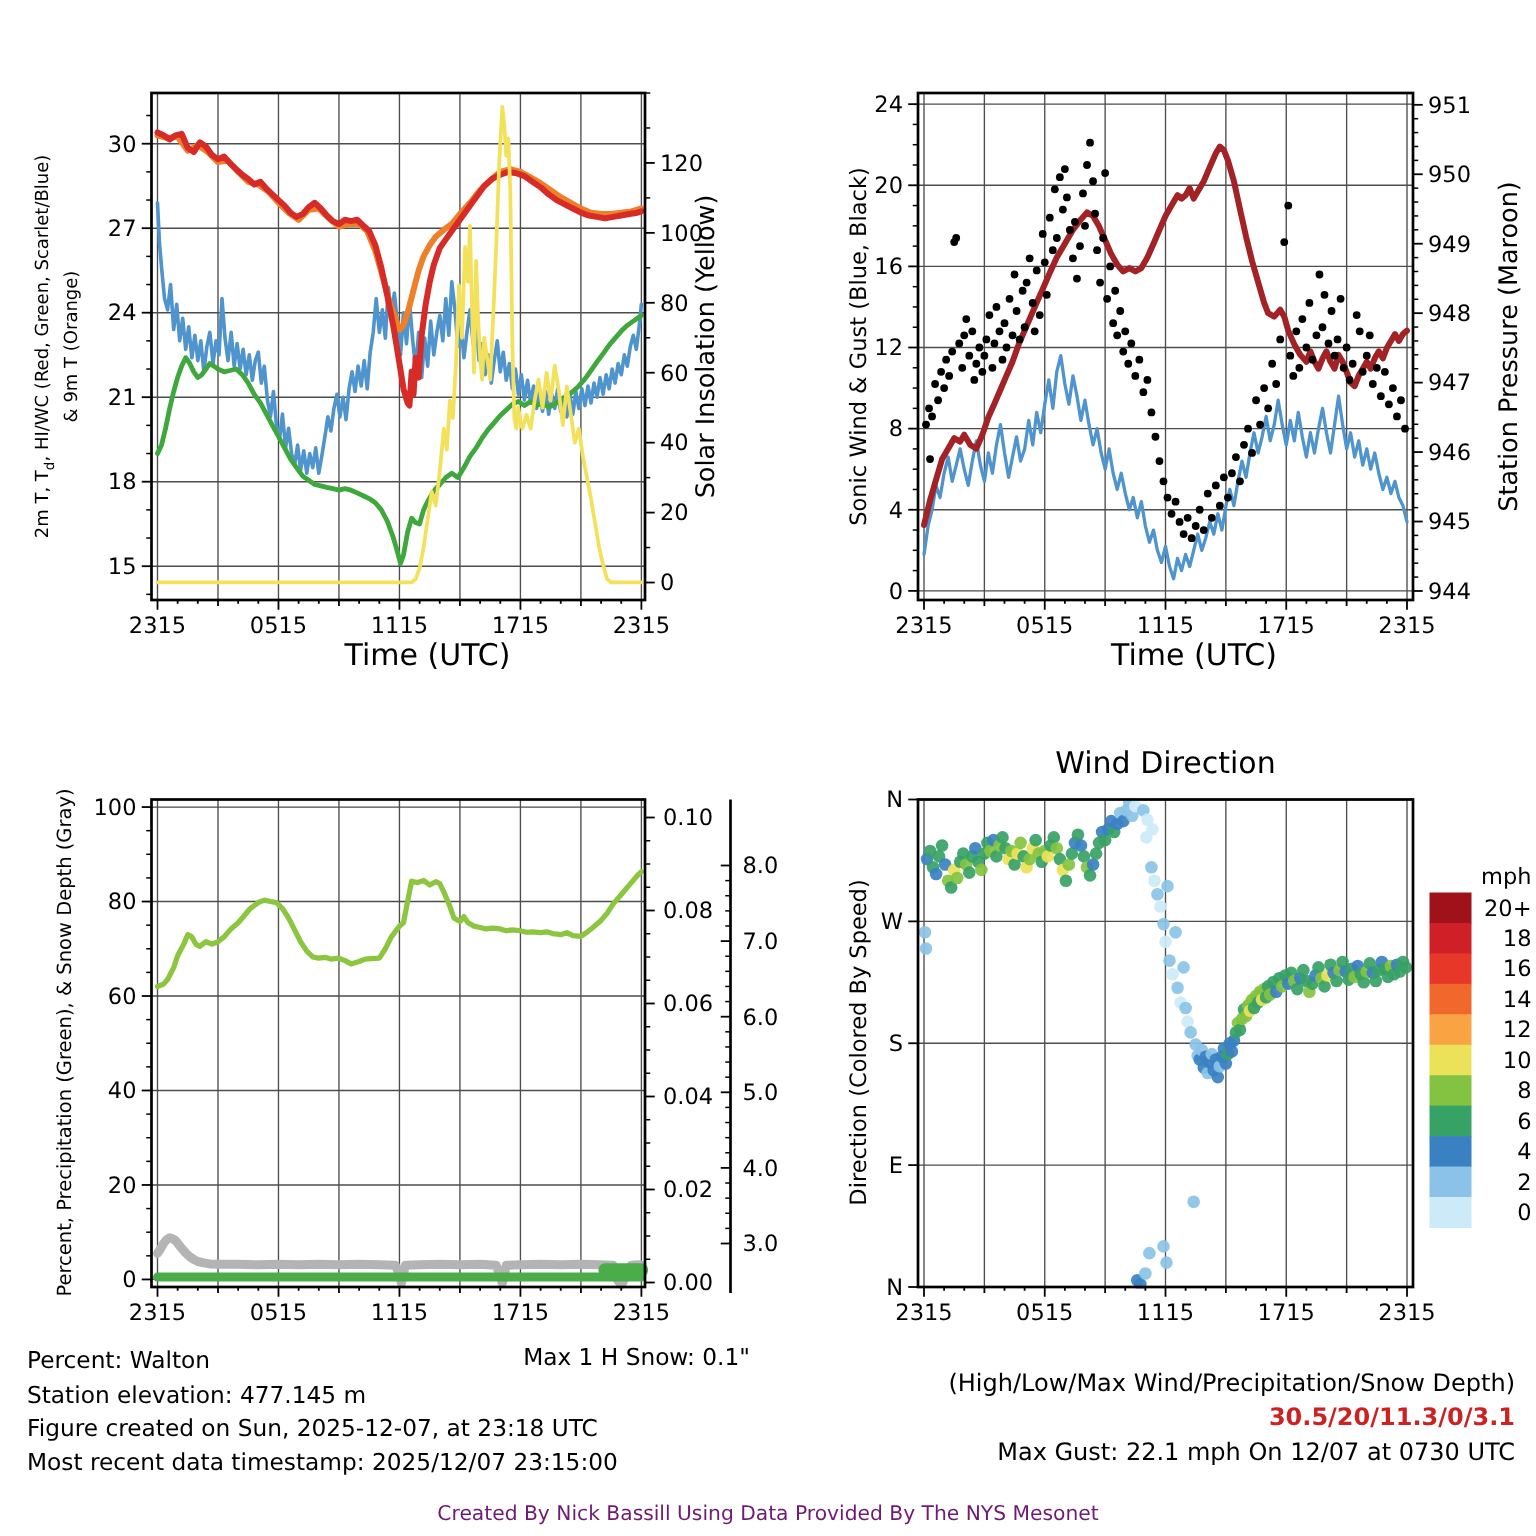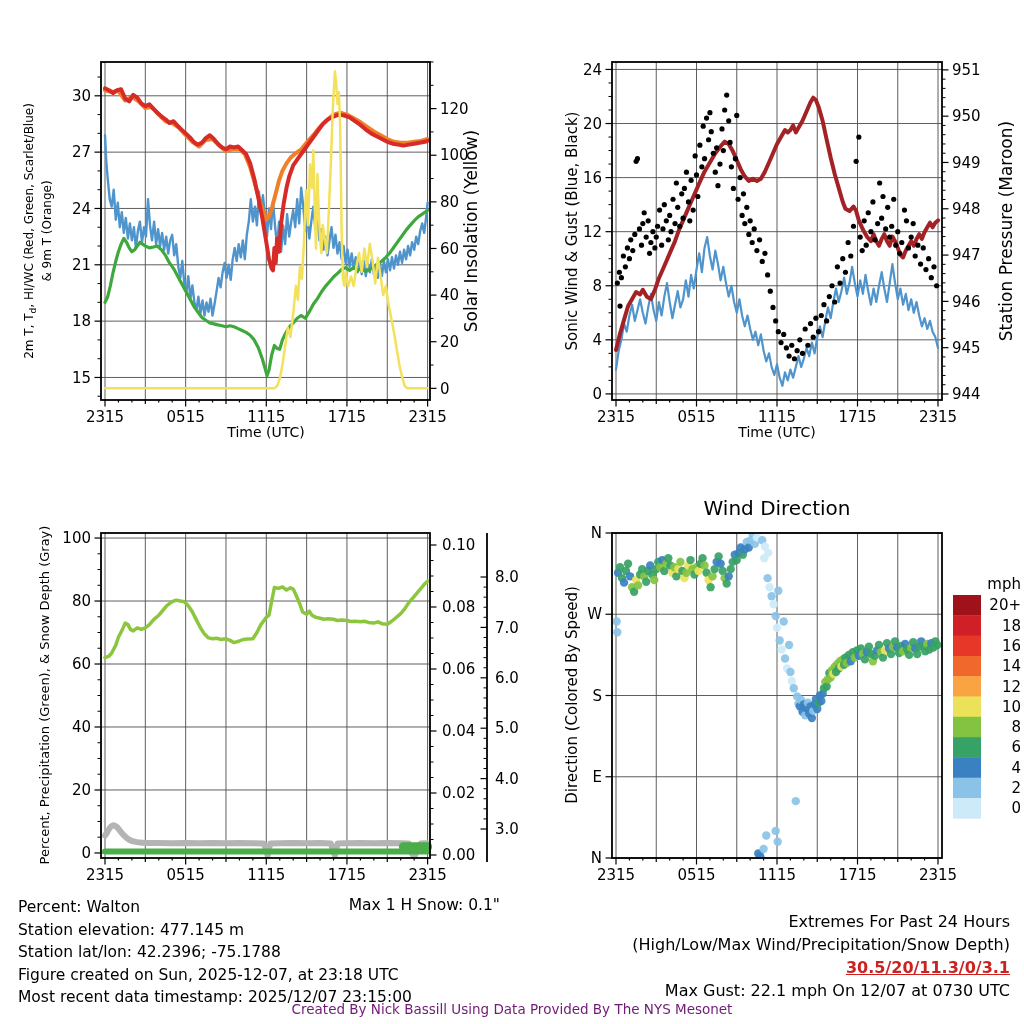--- a/index.html
+++ b/index.html
@@ -1,20 +1,20 @@
 <!DOCTYPE html>
 <html><head>
 <meta charset="utf-8">
 <style>
   html,body{margin:0;padding:0;background:#fff;}
   .canvas{position:relative;width:1024px;height:1024px;background:#ffffff;
           font-family:"DejaVu Sans","Liberation Sans",sans-serif;color:#000;overflow:hidden;}
   #plot{position:absolute;left:0;top:0;}
   .title{position:absolute;font-size:20px;transform:translateX(-50%);white-space:nowrap;}
-  .xlab{position:absolute;font-size:14px;transform:translateX(-50%);white-space:nowrap;}
+  .xlab{position:absolute;font-size:20px;transform:translateX(-50%);white-space:nowrap;margin-left:19px;}
   .rotl{position:absolute;transform:translate(-50%,-50%) rotate(-90deg);white-space:nowrap;}
   .yl-small{font-size:12px;line-height:14px;text-align:center;}
   .yl-med{font-size:15px;}
   .yl-big{font-size:17px;}
   .yl-13{font-size:13px;}
   sup{font-size:13px;}
   sub{font-size:9px;}
   .info{position:absolute;left:18px;top:896px;font-size:15.5px;line-height:22.6px;}
   .extremes{position:absolute;right:14px;top:910px;font-size:16px;line-height:23px;text-align:right;}
   .ext-val{font-weight:bold;}
@@ -847,26 +847,24 @@
   <div class="xlab" style="left:777px;top:424px">Time (UTC)</div>
 
   <div class="rotl yl-13" style="left:44px;top:695px">Percent, Precipitation (Green), &amp; Snow Depth (Gray)</div>
   <div class="rotl yl-med" style="left:572px;top:695px">Direction (Colored By Speed)</div>
 
   <div class="snowcap">Max 1 H Snow: 0.1"</div>
 
   <div class="info">
     <div>Percent: Walton</div>
     <div>Station elevation: 477.145 m</div>
-    <div>Station lat/lon: 42.2396; -75.1788</div>
     <div>Figure created on Sun, 2025-12-07, at 23:18 UTC</div>
     <div>Most recent data timestamp: 2025/12/07 23:15:00</div>
   </div>
 
   <div class="extremes">
-    <div>Extremes For Past 24 Hours</div>
     <div>(High/Low/Max Wind/Precipitation/Snow Depth)</div>
-    <div class="ext-val" id="ext-val" style="color: rgb(204, 34, 34); text-decoration: underline;">30.5/20/11.3/0/3.1</div>
+    <div class="ext-val" id="ext-val" style="color: rgb(204, 34, 34);">30.5/20/11.3/0/3.1</div>
     <div>Max Gust: 22.1 mph On 12/07 at 0730 UTC</div>
   </div>
 
   <div class="footer">Created By Nick Bassill Using Data Provided By The NYS Mesonet</div>
 </div>
 
 </body></html>

